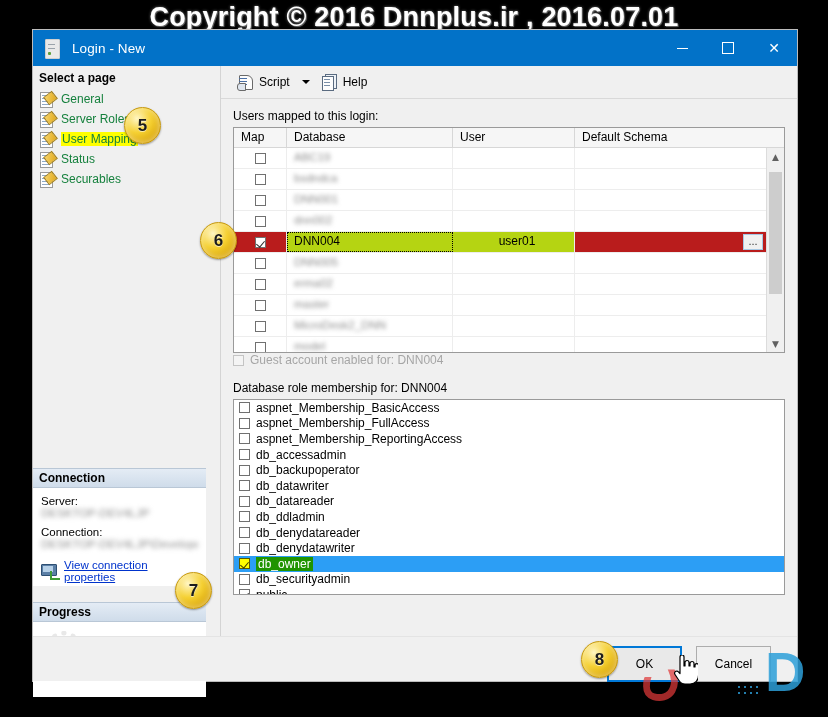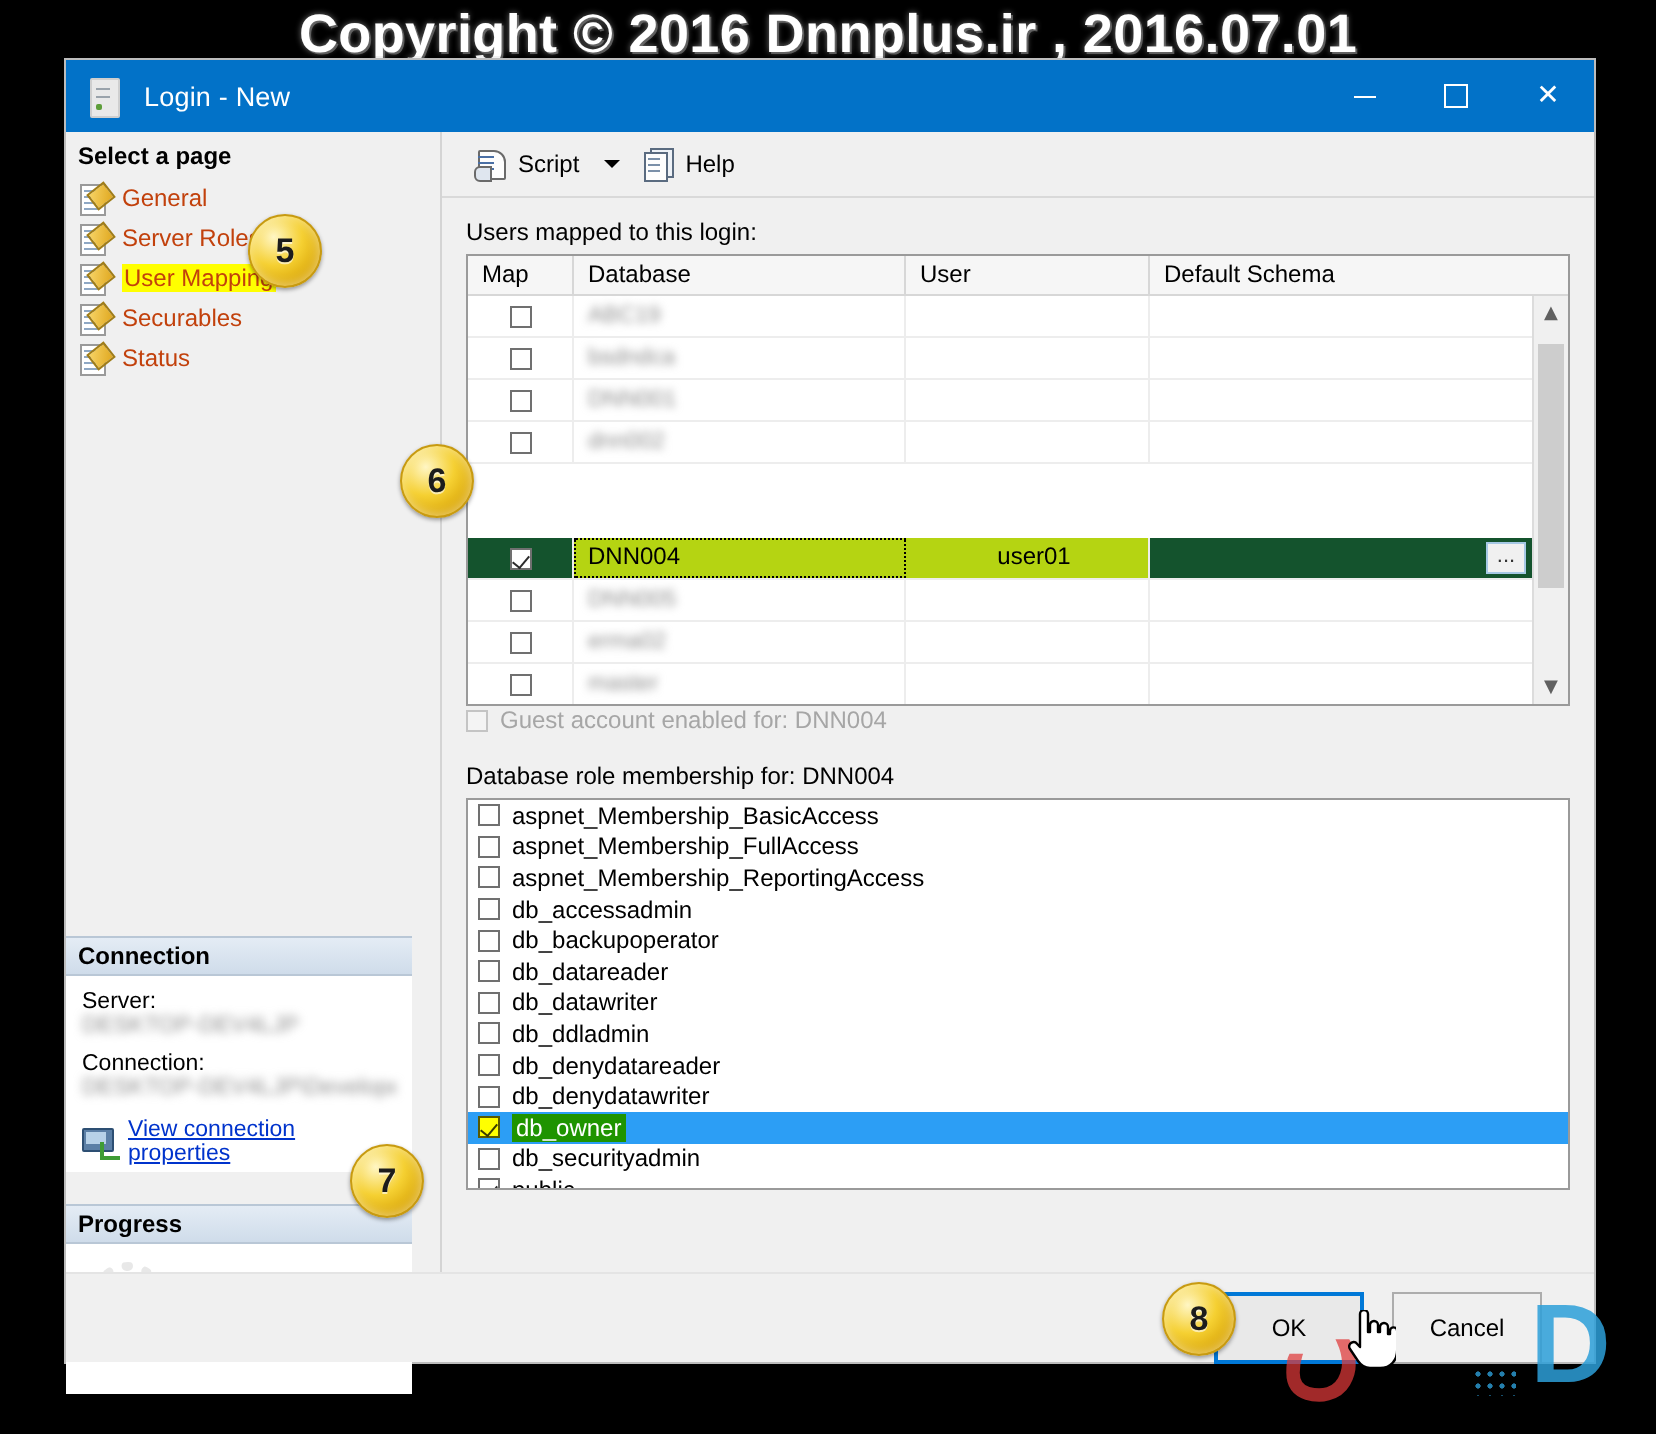--- a/index.html
+++ b/index.html
@@ -109,21 +109,21 @@
   }
   .sb-ico .pg:after{
     content:"";position:absolute;left:1px;top:2px;width:7px;height:1px;
     background:#8fa8c4;box-shadow:0 3px 0 #8fa8c4,0 6px 0 #8fa8c4,0 9px 0 #8fa8c4;
   }
   .sb-ico .pen{
     position:absolute;left:6px;top:1px;width:9px;height:8px;
     background:linear-gradient(135deg,#f6d365 0%,#e0a820 100%);
     transform:rotate(-38deg);border:1px solid #a07d18;
   }
-  .sb-label{font-size:12px;color:#c2410c;}
+  .sb-label{font-size:12px;color:#15803d;}
   .sb-label.hl{background:#ffff00;padding:0 1px;}
 
   .sb-panel{position:absolute;left:0;width:173px;}
   .sb-panel .ph{
     background:linear-gradient(to bottom,#e4ecf5,#cfdcea);
     border-top:1px solid #b9c7d6;border-bottom:1px solid #b9c7d6;
     font-weight:bold;font-size:12px;padding:2px 0 2px 6px;
   }
   .sb-panel .pb{background:#fff;padding:7px 8px 8px 8px;}
   .lbl{font-size:11.5px;}
@@ -207,21 +207,21 @@
     flex:0 0 19px;
   }
   .gh{
     font-size:12px;padding:2px 0 0 7px;border-right:1px solid #d7d7d7;
     box-sizing:border-box;overflow:hidden;white-space:nowrap;
   }
   .gh.c0{width:53px;} .gh.c1{width:166px;} .gh.c2{width:122px;} .gh.c3{flex:1;border-right:none;}
   .grid-body{flex:1;display:flex;overflow:hidden;}
   .rows{flex:1;}
   .row{display:flex;height:21px;border-bottom:1px solid #ededed;box-sizing:border-box;}
-  .row.sel{background:#14532d;margin-top:37px;}
+  .row.sel{background:#b91c1c;}
   .cell{
     border-right:1px solid #ededed;box-sizing:border-box;
     font-size:12px;padding:2px 0 0 7px;white-space:nowrap;overflow:hidden;position:relative;
   }
   .cell.c0{width:53px;display:flex;align-items:center;justify-content:center;padding:0;}
   .cell.c1{width:166px;} .cell.c2{width:122px;} .cell.c3{flex:1;border-right:none;}
   .row.sel .cell.c1{
     background:#b5d412;border:1px dotted #000;box-sizing:border-box;padding:1px 0 0 6px;
   }
   .row.sel .cell.c2{background:#b5d412;text-align:center;}
@@ -361,29 +361,29 @@
               <i class="pen"></i>
             </span>
           <span class="sb-label hl">User Mapping</span>
         </div>
 
         <div class="sb-item">
           <span class="sb-ico">
               <i class="pg"></i>
               <i class="pen"></i>
             </span>
-          <span class="sb-label">Securables</span>
+          <span class="sb-label">Status</span>
         </div>
 
         <div class="sb-item">
           <span class="sb-ico">
               <i class="pg"></i>
               <i class="pen"></i>
             </span>
-          <span class="sb-label">Status</span>
+          <span class="sb-label">Securables</span>
         </div>
       </div>
 
       <div class="sb-panel" style="top:402px;">
         <div class="ph">Connection</div>
         <div class="pb" style="height:83px;">
           <div class="lbl">Server:</div>
           <div class="blur">DESKTOP-DEV4LJP</div>
           <div class="lbl" style="margin-top:7px;">Connection:</div>
           <div class="blur">DESKTOP-DEV4LJP\Developer</div>
@@ -566,25 +566,25 @@
           <div class="rrow">
               <span class="cb"></span>
               <span class="rl">db_accessadmin</span>
             </div>
           <div class="rrow">
               <span class="cb"></span>
               <span class="rl">db_backupoperator</span>
             </div>
           <div class="rrow">
               <span class="cb"></span>
+              <span class="rl">db_datawriter</span>
+            </div>
+          <div class="rrow">
+              <span class="cb"></span>
               <span class="rl">db_datareader</span>
-            </div>
-          <div class="rrow">
-              <span class="cb"></span>
-              <span class="rl">db_datawriter</span>
             </div>
           <div class="rrow">
               <span class="cb"></span>
               <span class="rl">db_ddladmin</span>
             </div>
           <div class="rrow">
               <span class="cb"></span>
               <span class="rl">db_denydatareader</span>
             </div>
           <div class="rrow">

